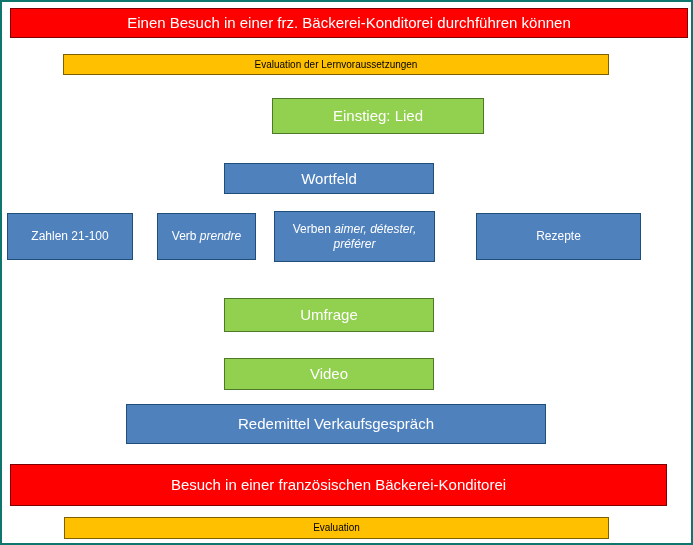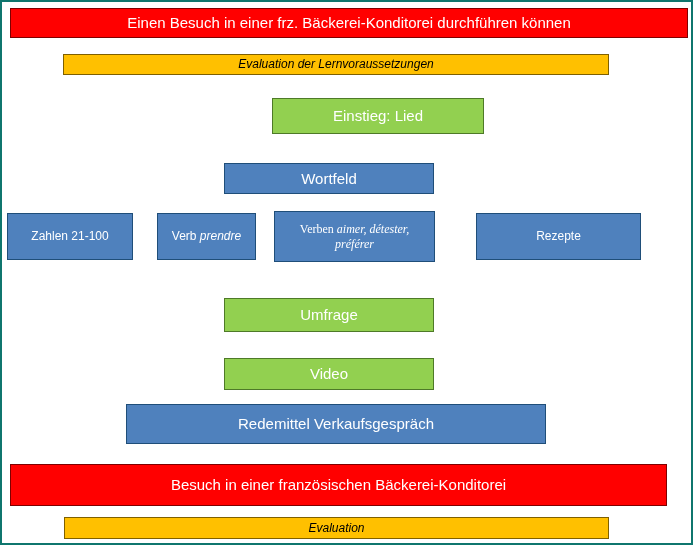--- a/index.html
+++ b/index.html
@@ -25,31 +25,31 @@
     justify-content: center;
     text-align: center;
     line-height: 1.18;
     padding: 1px 5px;
   }
   .red    { background: var(--red, #ff0000);    border: 1px solid var(--border_red, #7f0000);    color: #ffffff; }
   .orange { background: var(--orange, #ffc000); border: 1px solid var(--border_orange, #7f6000); color: #000000; }
   .green  { background: var(--green, #92d050);  border: 1px solid var(--border_green, #4e7a28);  color: #ffffff; }
   .blue   { background: var(--blue, #4f81bd);   border: 1px solid var(--border_blue, #1f4e79);   color: #ffffff; }
   .big   { font-size: 15px; }
-  .mid   { font-size: 12px; font-style: italic; }
+  .mid   { font-size: 10px; }
   .small { font-size: 12px; }
   .it    { font-style: italic; }
 
   .pos-goal       { left: 8px;   top: 6px;   width: 678px; height: 30px; }
   .pos-evalpre    { left: 61px;  top: 52px;  width: 546px; height: 21px; }
   .pos-einstieg   { left: 222px; top: 96px;  width: 212px; height: 36px; margin-left: 48px; }
   .pos-wortfeld   { left: 222px; top: 161px; width: 210px; height: 31px; }
   .pos-zahlen     { left: 5px;   top: 211px; width: 126px; height: 47px; }
   .pos-verb       { left: 155px; top: 211px; width: 99px;  height: 47px; }
-  .pos-verben     { left: 272px; top: 209px; width: 161px; height: 51px; font-family: Liberation Serif, serif; }
+  .pos-verben     { left: 272px; top: 209px; width: 161px; height: 51px; }
   .pos-rezepte    { left: 474px; top: 211px; width: 165px; height: 47px; }
   .pos-umfrage    { left: 222px; top: 296px; width: 210px; height: 34px; }
   .pos-video      { left: 222px; top: 356px; width: 210px; height: 32px; }
   .pos-redemittel { left: 124px; top: 402px; width: 420px; height: 40px; }
   .pos-besuch     { left: 8px;   top: 462px; width: 657px; height: 42px; }
   .pos-eval       { left: 62px;  top: 515px; width: 545px; height: 22px; }
 </style>
 </head>
 <body>
 

